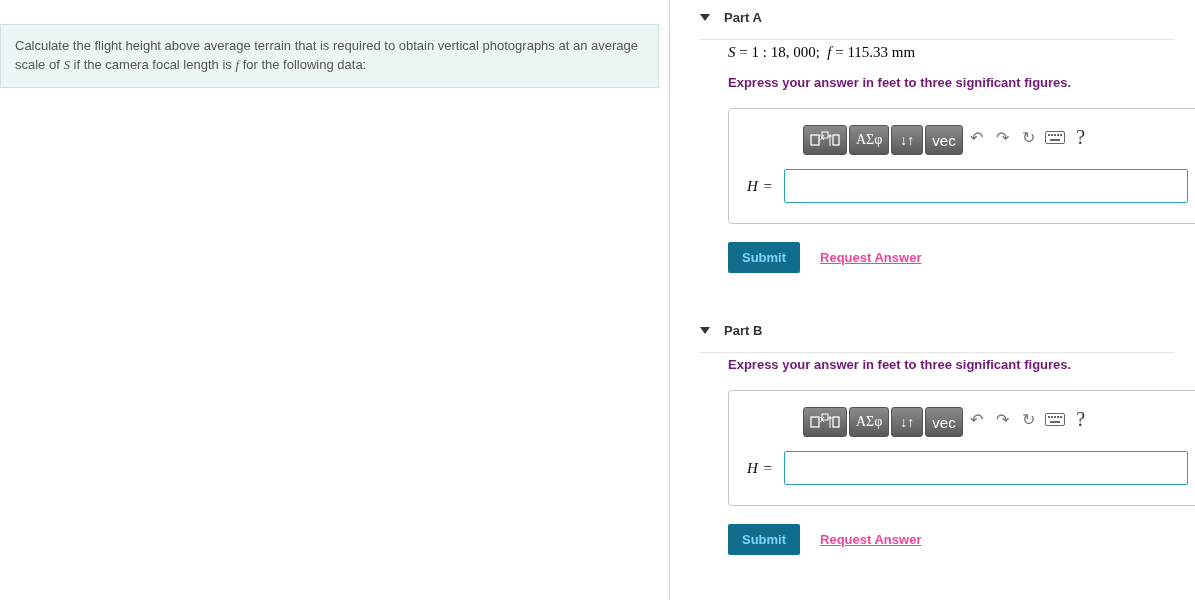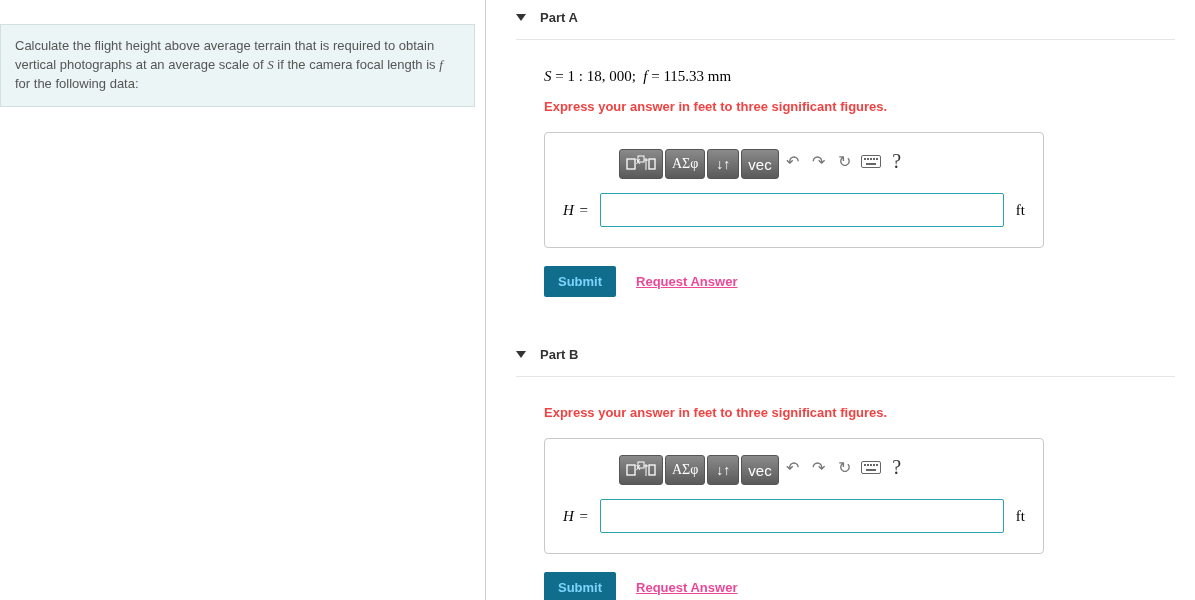--- a/index.html
+++ b/index.html
@@ -7,21 +7,21 @@
     font-family: Arial, Helvetica, sans-serif;
     font-size: 13px;
     color: #333;
     background: #fff;
     width: 1195px;
     height: 600px;
     overflow: hidden;
   }
   .container { display: flex; height: 100%; }
   .left-col {
-    width: 486px;
+    width: 670px;
     border-right: 1px solid #ccc;
     padding: 0;
   }
   .problem-box {
     background: #ecf5f5;
     border: 1px solid #d0e0e0;
     margin: 24px 10px 10px 0;
     padding: 12px 14px;
     color: #555;
     line-height: 1.45;
@@ -33,21 +33,21 @@
     overflow: hidden;
   }
   .part {
     margin-bottom: 40px;
   }
   .part-header {
     display: flex;
     align-items: center;
     padding: 10px 0 14px 0;
     border-bottom: 1px solid #e5e5e5;
-    margin-bottom: 28px;
+    margin-bottom: 4px;
     cursor: pointer;
   }
   .part-header .tri {
     display: inline-block;
     width: 0; height: 0;
     border-left: 5px solid transparent;
     border-right: 5px solid transparent;
     border-top: 7px solid #333;
     margin-right: 14px;
   }
@@ -57,21 +57,21 @@
     font-family: 'Times New Roman', serif;
     font-size: 15px;
     margin-bottom: 14px;
     color: #000;
   }
   .given .it { font-style: italic; }
   .given .rm { font-style: normal; }
   .instr {
     font-weight: bold;
     font-size: 13px;
-    color: #ef4444;
+    color: #701a75;
     margin-bottom: 18px;
   }
   .answer-box {
     border: 1px solid #c8c8c8;
     border-radius: 4px;
     padding: 16px 18px 20px 18px;
     width: 500px;
     margin-bottom: 18px;
   }
   .toolbar {

